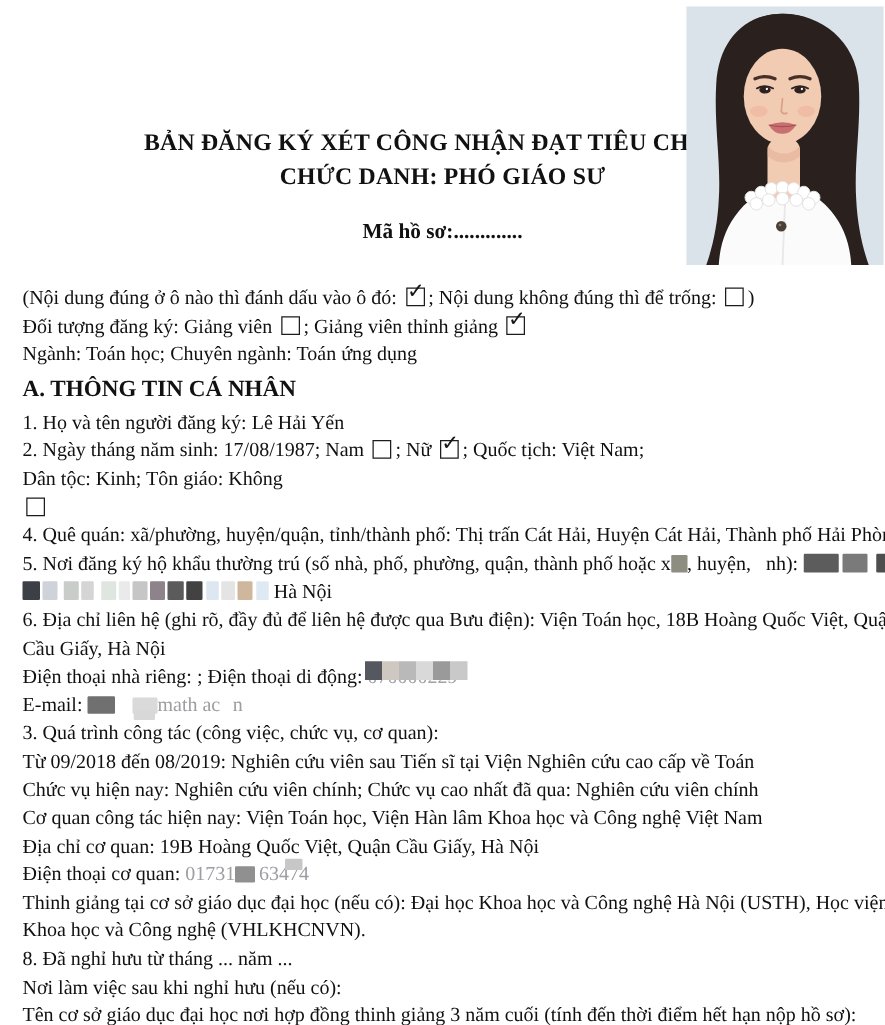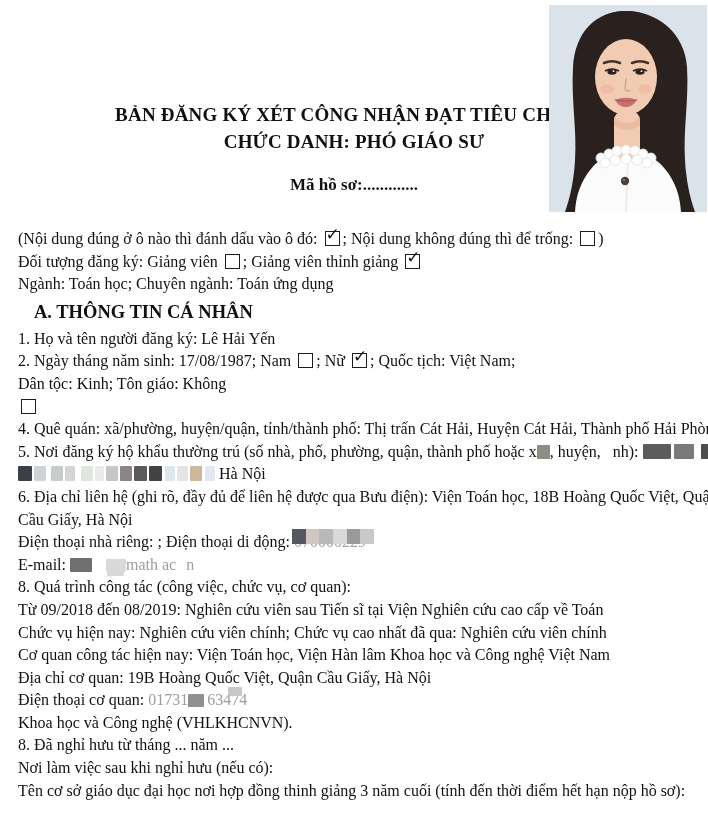--- a/index.html
+++ b/index.html
@@ -5,21 +5,21 @@
   html,body{margin:0;padding:0;background:#fff;}
   .page{position:relative;width:708px;height:820px;background:#fff;overflow:hidden;
         font-family:"Liberation Serif",serif;color:#111;}
   .title-block{position:absolute;top:101px;left:0;width:708px;text-align:center;}
   .title-line{font-weight:bold;font-size:19px;line-height:27px;letter-spacing:.2px;}
   .dossier{font-weight:bold;font-size:17px;line-height:26px;margin-top:17px;}
   .photo{position:absolute;left:549px;top:5px;width:158px;height:207px;}
   .doc-body{position:absolute;left:18px;top:228px;width:686px;}
   .doc-line{height:22.6px;line-height:22.6px;font-size:16px;white-space:nowrap;}
   .doc-line.italic{}
-  .doc-line.heading{font-weight:bold;font-size:18.5px;height:24px;line-height:24px;margin:4px 16px;}
+  .doc-line.heading{font-weight:bold;font-size:18.5px;height:24px;line-height:24px;margin:4px 0;}
   .t{white-space:pre;}
   .ghost{color:#9d9da2;white-space:pre;}
   .gap{display:inline-block;}
   .cbx{display:inline-block;width:13px;height:13px;border:1px solid #1c1c1c;
        position:relative;vertical-align:-2px;margin:0 3px;background:#fff;font-style:normal;}
   .cbx.checked::after{content:"\2713";position:absolute;left:0;top:-9px;font-size:17px;
        color:#161616;font-family:"DejaVu Sans",sans-serif;}
   .blur{display:inline-block;vertical-align:-2px;border-radius:1px;}
   .blur.abs{position:absolute;vertical-align:baseline;}
   .redact-text{position:relative;display:inline-block;color:#a2a2a8;white-space:pre;}
@@ -99,25 +99,26 @@
       <div class="doc-line"><span class="t">2. Ngày tháng năm sinh: 17/08/1987; Nam </span><span class="cbx"></span><span class="t">; Nữ </span><span class="cbx checked"></span><span class="t">; Quốc tịch: Việt Nam;</span></div>
       <div class="doc-line"><span class="t">Dân tộc: Kinh; Tôn giáo: Không</span></div>
       <div class="doc-line"><span class="cbx"></span></div>
       <div class="doc-line"><span class="t">4. Quê quán: xã/phường, huyện/quận, tỉnh/thành phố: Thị trấn Cát Hải, Huyện Cát Hải, Thành phố Hải Phòng</span></div>
       <div class="doc-line"><span class="t">5. Nơi đăng ký hộ khẩu thường trú (số nhà, phố, phường, quận, thành phố hoặc x</span><span class="blur" style="width: 13px; height: 14px; background: rgb(141, 141, 128);"></span><span class="t">, huyện, </span><span class="gap" style="width: 8px;"></span><span class="t">nh):</span><span class="gap" style="width: 4px;"></span><span class="blur" style="width: 28px; height: 15px; background: rgb(92, 92, 92);"></span><span class="gap" style="width: 3px;"></span><span class="blur" style="width: 20px; height: 15px; background: rgb(122, 122, 122);"></span><span class="gap" style="width: 7px;"></span><span class="blur" style="width: 24px; height: 15px; background: rgb(78, 78, 78);"></span></div>
       <div class="doc-line"><span class="blur" style="width: 14px; height: 15px; background: rgb(60, 64, 70);"></span><span class="gap" style="width: 2px;"></span><span class="blur" style="width: 12px; height: 15px; background: rgb(205, 211, 216);"></span><span class="gap" style="width: 5px;"></span><span class="blur" style="width: 12px; height: 15px; background: rgb(201, 205, 201);"></span><span class="gap" style="width: 2px;"></span><span class="blur" style="width: 10px; height: 15px; background: rgb(213, 213, 213);"></span><span class="gap" style="width: 6px;"></span><span class="blur" style="width: 12px; height: 15px; background: rgb(223, 229, 223);"></span><span class="gap" style="width: 2px;"></span><span class="blur" style="width: 9px; height: 15px; background: rgb(234, 234, 234);"></span><span class="gap" style="width: 2px;"></span><span class="blur" style="width: 12px; height: 15px; background: rgb(198, 198, 198);"></span><span class="gap" style="width: 2px;"></span><span class="blur" style="width: 12px; height: 15px; background: rgb(142, 131, 138);"></span><span class="gap" style="width: 2px;"></span><span class="blur" style="width: 13px; height: 15px; background: rgb(91, 91, 91);"></span><span class="gap" style="width: 2px;"></span><span class="blur" style="width: 13px; height: 15px; background: rgb(66, 66, 66);"></span><span class="gap" style="width: 3px;"></span><span class="blur" style="width: 10px; height: 15px; background: rgb(221, 231, 241);"></span><span class="gap" style="width: 2px;"></span><span class="blur" style="width: 11px; height: 15px; background: rgb(228, 228, 228);"></span><span class="gap" style="width: 2px;"></span><span class="blur" style="width: 12px; height: 15px; background: rgb(207, 183, 157);"></span><span class="gap" style="width: 3px;"></span><span class="blur" style="width: 10px; height: 15px; background: rgb(223, 233, 243);"></span><span class="t"> Hà Nội</span></div>
       <div class="doc-line"><span class="t">6. Địa chỉ liên hệ (ghi rõ, đầy đủ để liên hệ được qua Bưu điện): Viện Toán học, 18B Hoàng Quốc Việt, Quận</span></div>
       <div class="doc-line"><span class="t">Cầu Giấy, Hà Nội</span></div>
       <div class="doc-line"><span class="t">Điện thoại nhà riêng: ; Điện thoại di động: </span><span class="redact-text"><span>070000229</span><div class="rt-cover" style="background: linear-gradient(90deg, rgb(85, 88, 94) 0%, rgb(85, 88, 94) 16.6667%, rgb(207, 200, 192) 16.6667%, rgb(207, 200, 192) 33.3333%, rgb(185, 185, 185) 33.3333%, rgb(185, 185, 185) 50%, rgb(217, 217, 217) 50%, rgb(217, 217, 217) 66.6667%, rgb(154, 154, 154) 66.6667%, rgb(154, 154, 154) 83.3333%, rgb(201, 201, 201) 83.3333%, rgb(201, 201, 201) 100%);"></div></span></div>
       <div class="doc-line"><span class="t">E-mail: </span><span class="blur" style="width: 22px; height: 14px; background: rgb(112, 112, 112);"></span><span class="gap" style="width: 14px;"></span><span class="blur" style="width: 20px; height: 13px; background: rgb(218, 218, 218);"></span><span class="ghost">math ac</span><span class="gap" style="width: 10px;"></span><span class="ghost">n</span><span class="blur abs" style="width: 17px; height: 8px; background: rgb(216, 216, 216); left: 89px; top: 14px;"></span></div>
-      <div class="doc-line"><span class="t">8. Quá trình công tác (công việc, chức vụ, cơ quan):</span></div>
+      <div class="doc-line"><span class="t">3. Quá trình công tác (công việc, chức vụ, cơ quan):</span></div>
       <div class="doc-line"><span class="t">Từ 09/2018 đến 08/2019: Nghiên cứu viên sau Tiến sĩ tại Viện Nghiên cứu cao cấp về Toán</span></div>
       <div class="doc-line"><span class="t">Chức vụ hiện nay: Nghiên cứu viên chính; Chức vụ cao nhất đã qua: Nghiên cứu viên chính</span></div>
       <div class="doc-line"><span class="t">Cơ quan công tác hiện nay: Viện Toán học, Viện Hàn lâm Khoa học và Công nghệ Việt Nam</span></div>
       <div class="doc-line"><span class="t">Địa chỉ cơ quan: 19B Hoàng Quốc Việt, Quận Cầu Giấy, Hà Nội</span></div>
       <div class="doc-line"><span class="t">Điện thoại cơ quan: </span><span class="ghost">01731</span><span class="blur" style="width: 16px; height: 13px; background: rgb(144, 144, 144);"></span><span class="gap" style="width: 3px;"></span><span class="ghost">63474</span><span class="blur abs" style="width: 14px; height: 9px; background: rgb(199, 199, 199); left: 210px; top: -2px;"></span></div>
+      <div class="doc-line"><span class="t">Thinh giảng tại cơ sở giáo dục đại học (nếu có): Đại học Khoa học và Công nghệ Hà Nội (USTH), Học viện</span></div>
       <div class="doc-line"><span class="t">Khoa học và Công nghệ (VHLKHCNVN).</span></div>
       <div class="doc-line"><span class="t">8. Đã nghỉ hưu từ tháng ... năm ...</span></div>
       <div class="doc-line"><span class="t">Nơi làm việc sau khi nghỉ hưu (nếu có):</span></div>
       <div class="doc-line"><span class="t">Tên cơ sở giáo dục đại học nơi hợp đồng thinh giảng 3 năm cuối (tính đến thời điểm hết hạn nộp hồ sơ):</span></div>
     </div>
 
 </div>
 
 </body></html>

